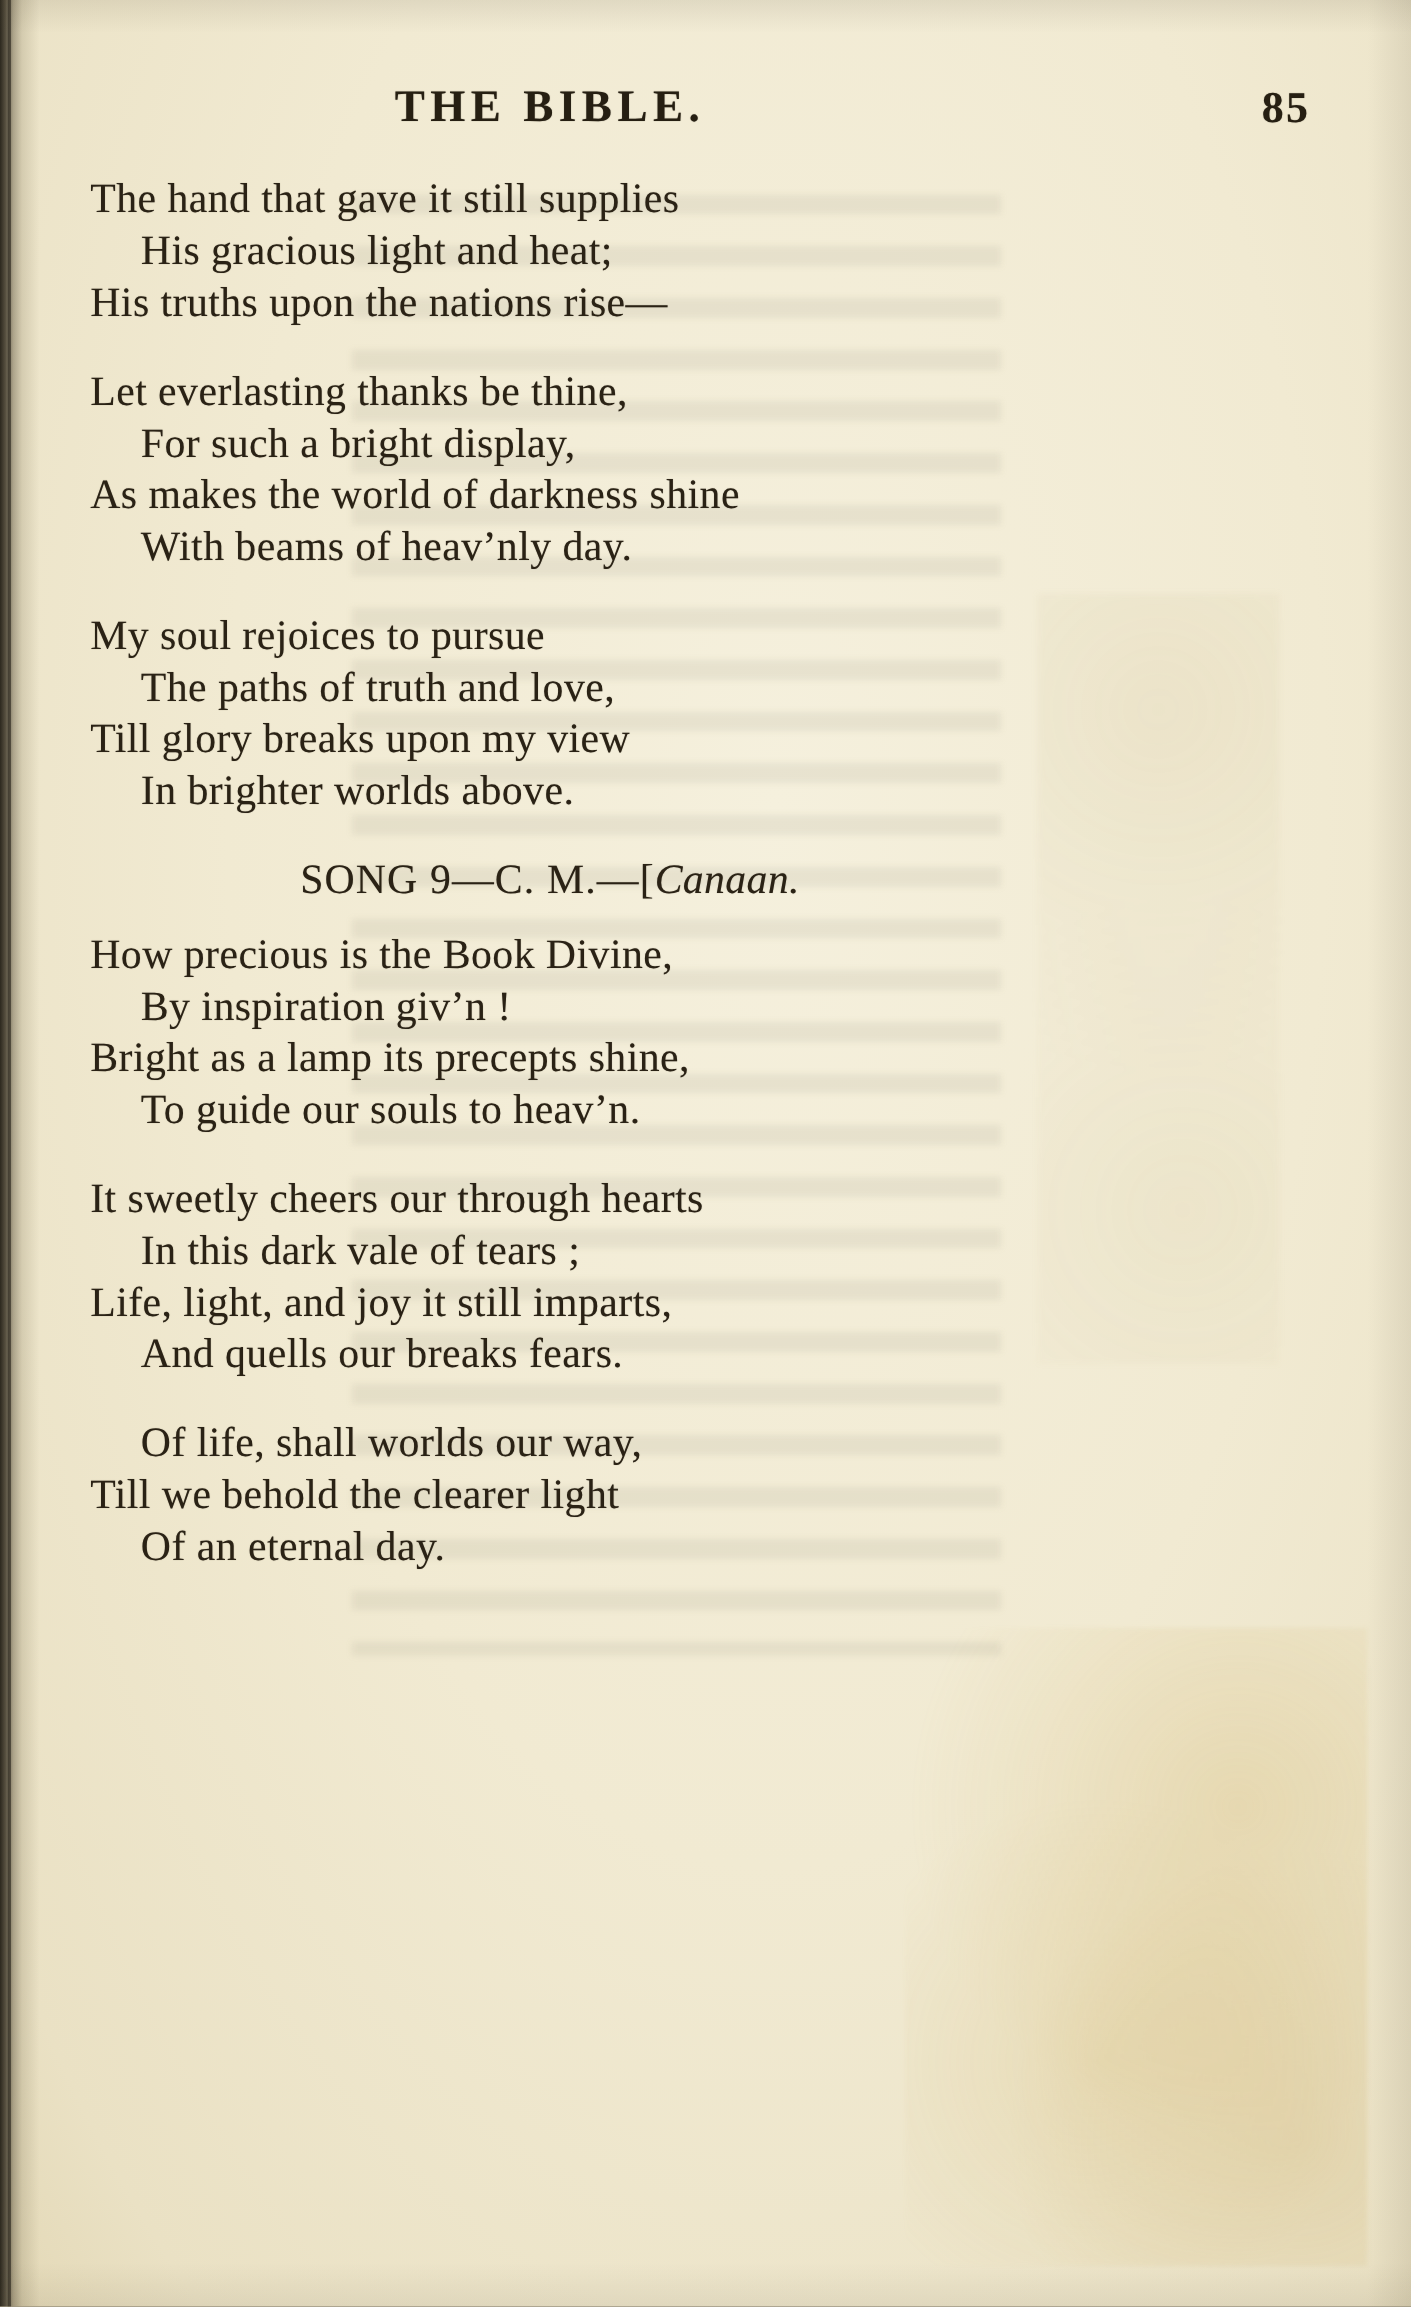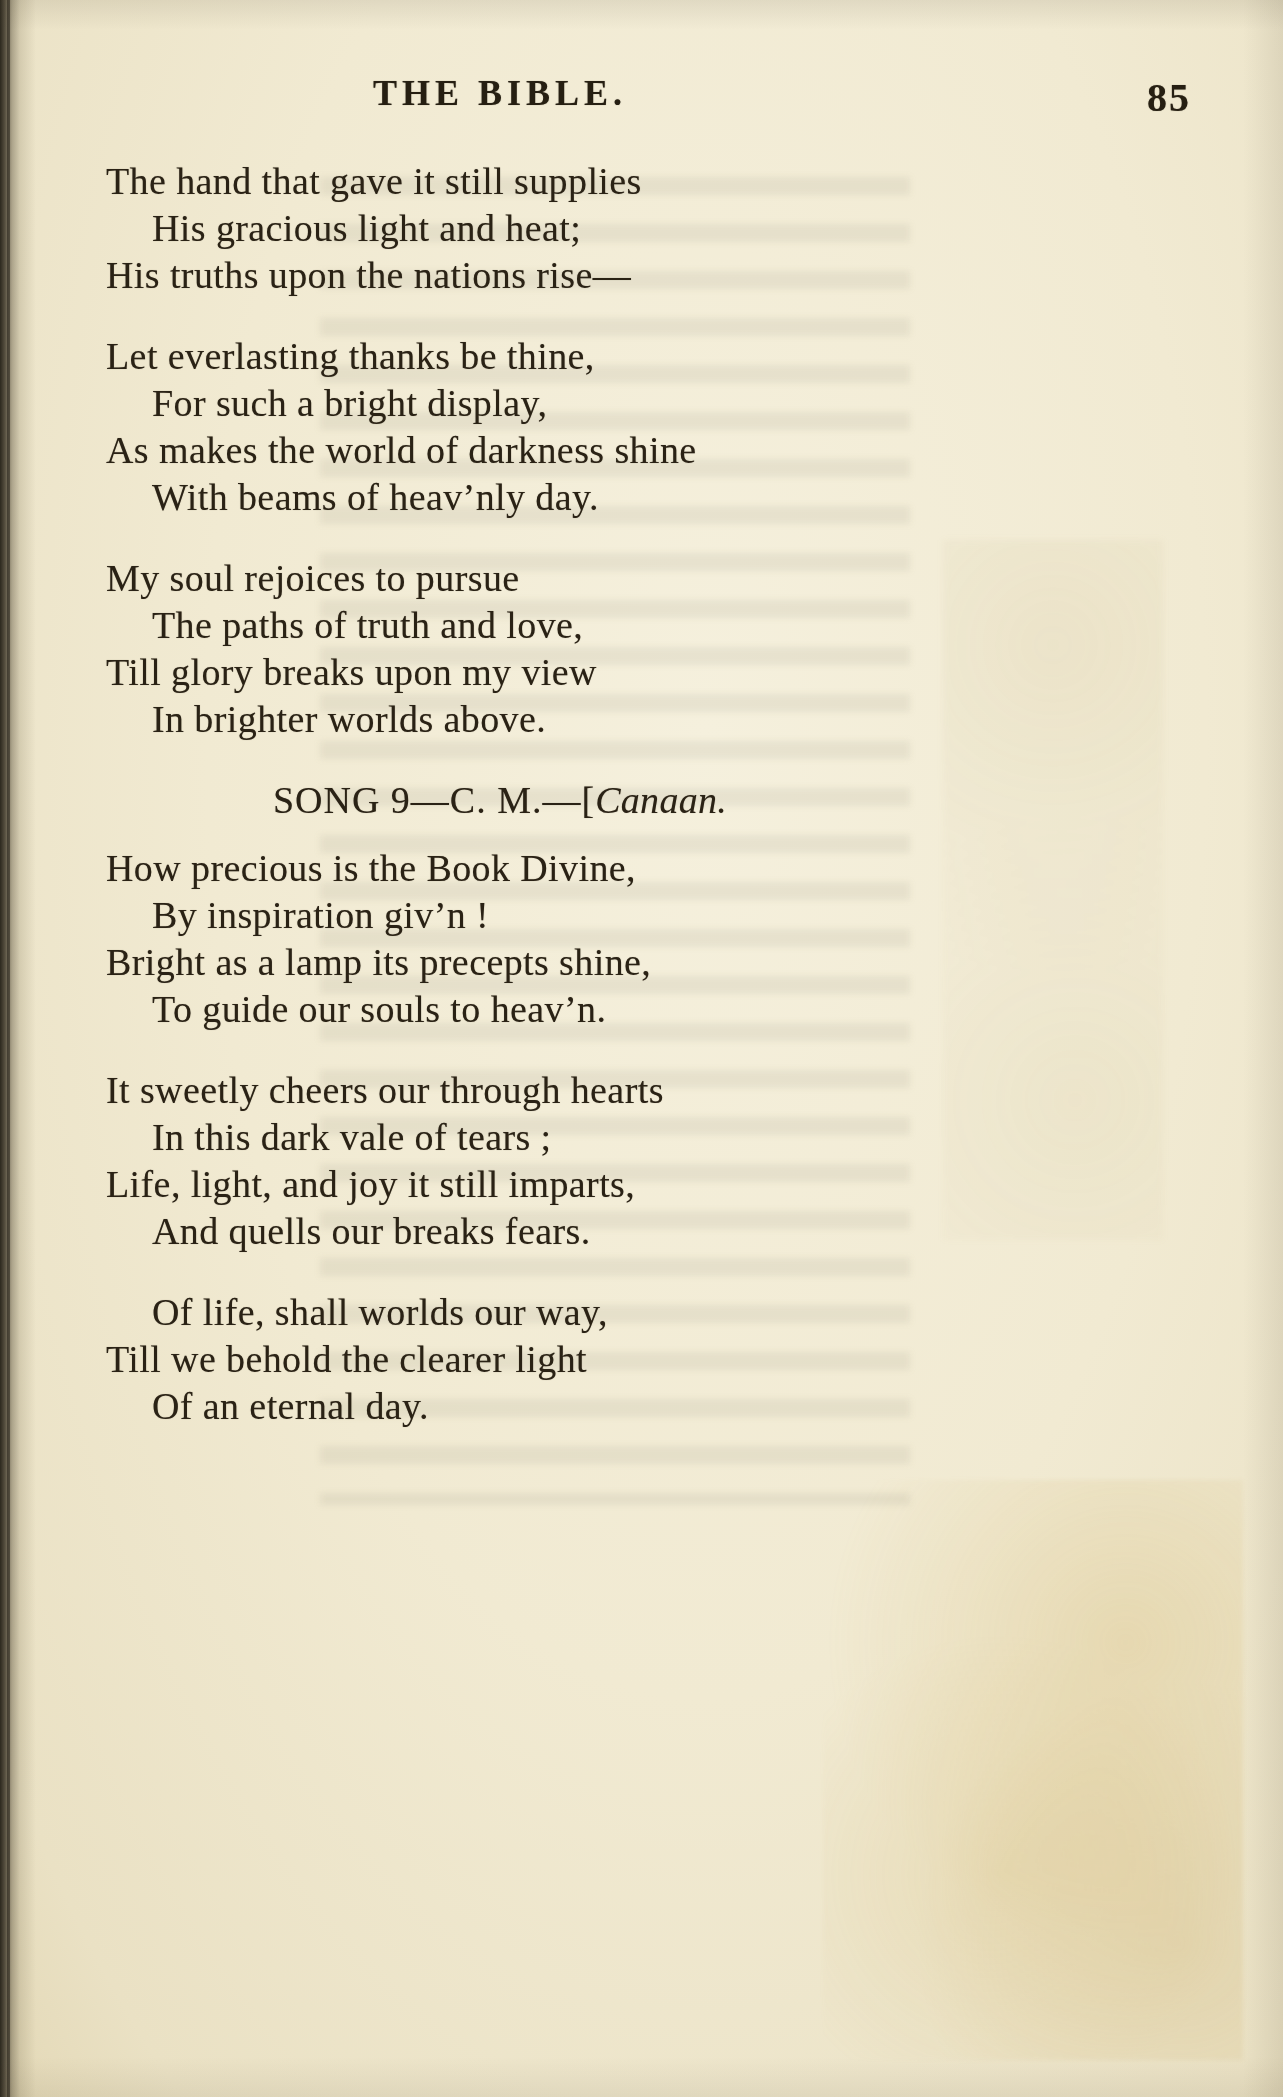--- a/index.html
+++ b/index.html
@@ -82,21 +82,21 @@
     pointer-events: none;
   }
 
   
   .running-title {
     position: absolute;
     top: 72px; left: 82px;
     width: 836px;
     text-align: center;
     font-weight: bold;
-    font-size: 36px;
+    font-size: 41px;
     letter-spacing: 5px;
     color: #261f12;
     text-shadow: 0 0 1px rgba(38, 31, 18, 0.45);
   }
   .page-number {
     position: absolute;
     top: 74px; right: 92px;
     font-size: 40px;
     font-weight: bold;
     letter-spacing: 2px;
@@ -110,21 +110,21 @@
     position: absolute;
     left: 82px; top: 158px;
     width: 900px;
     font-size: 38px;
     line-height: 47px;
     letter-spacing: 0.4px;
     color: #2a2215;
     text-shadow: 0 0 1px rgba(42, 34, 21, 0.35);
   }
   .stanza { margin-bottom: 34px; }
-  .line { white-space: nowrap; margin-left: 24px; }
+  .line { white-space: nowrap; }
   .line.indent { padding-left: 46px; }
 
   .song-heading {
     width: 836px;
     margin: 34px 0 21px 0;
     text-align: center;
     font-size: 38px;
     letter-spacing: 1px;
   }
   .song-heading em { letter-spacing: 0.3px; margin-top: 44px; }

